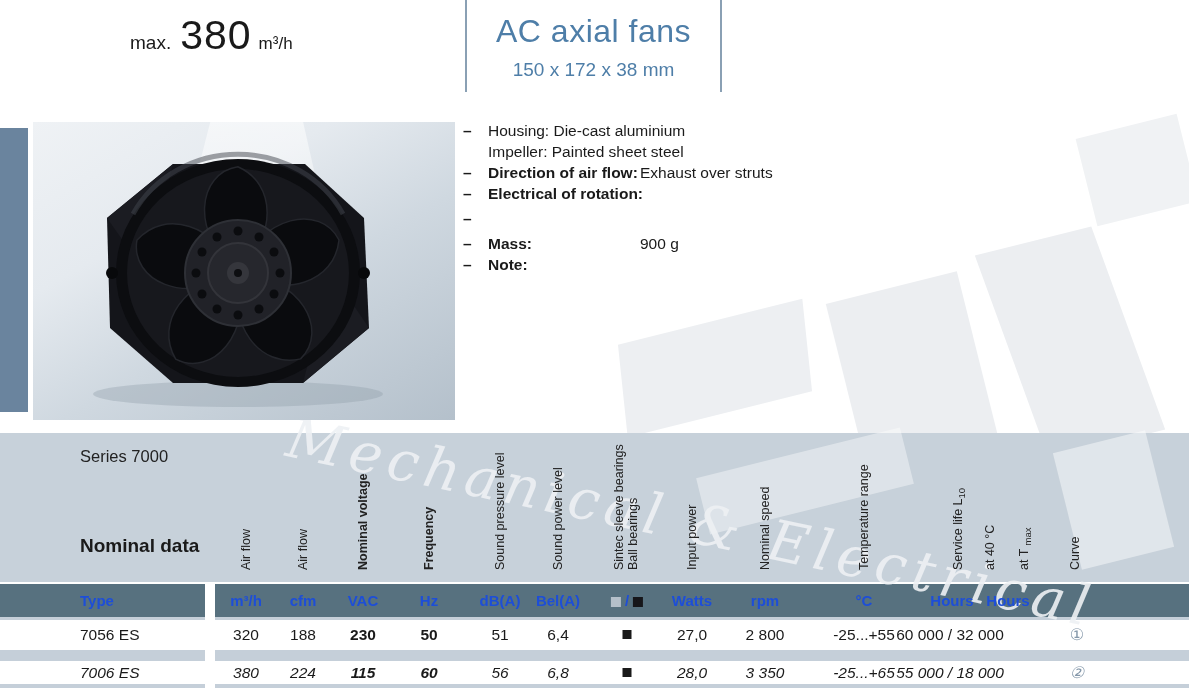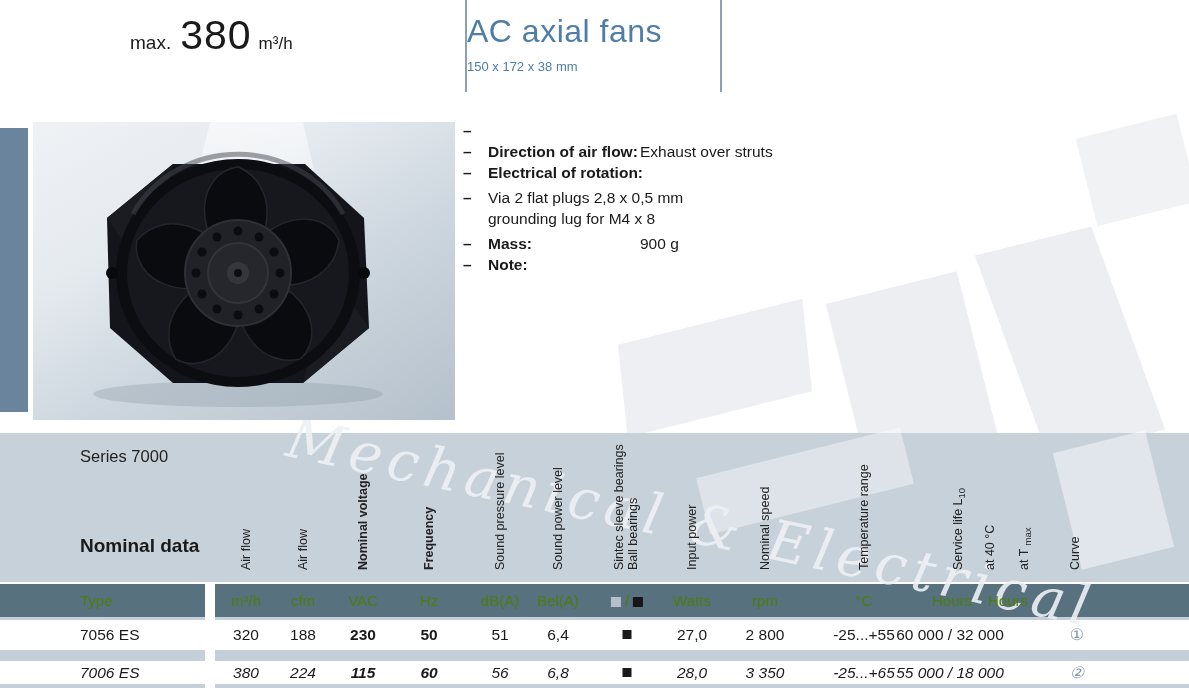--- a/index.html
+++ b/index.html
@@ -25,23 +25,23 @@
   .wm-b5 { left:700px; top:452px; width:210px; height:58px; background:rgba(255,255,255,.40); transform:rotate(-14deg); z-index:3; }
   .wm-b6 { left:1066px; top:440px; width:95px; height:120px; background:rgba(255,255,255,.45); transform:rotate(-14deg); z-index:3; }
 
   
   .airflow-line { position:absolute; left:130px; top:12px; display:flex; align-items:baseline; z-index:4; }
   .airflow-prefix { font-size:19px; color:#1a1a1a; }
   .airflow-value  { font-size:41px; font-weight:500; letter-spacing:1px; margin-left:9px; }
   .airflow-unit   { font-size:17px; margin-left:7px; }
 
   .title-block { position:absolute; left:465px; top:0; width:257px; height:92px; z-index:4;
-    border-left:2px solid #8aa0b4; border-right:2px solid #8aa0b4; text-align:left; }
+    border-left:2px solid #8aa0b4; border-right:2px solid #8aa0b4; text-align:center; }
   .title-main { margin-top:13px; font-size:32px; font-weight:500; color:#4e7ea8; letter-spacing:.5px; }
-  .title-dims { margin-top:9px; font-size:13px; color:#4e7ea8; }
+  .title-dims { margin-top:9px; font-size:19px; color:#4e7ea8; }
 
   
   .side-bar { position:absolute; left:0; top:128px; width:28px; height:284px; background:#6a849e; z-index:2; }
   .photo {
     position:absolute; left:33px; top:122px; width:422px; height:298px; z-index:4;
     background:linear-gradient(150deg,#eff2f5 0%,#e5eaef 32%,#cfd8e0 58%,#b4c0cb 100%);
     overflow:hidden;
   }
   .photo-light {
     position:absolute; left:0; top:0; width:100%; height:100%;
@@ -74,21 +74,21 @@
   .strip { position:absolute; left:0; width:1189px; background:#c5cfd9; z-index:2; }
   .strip1 { top:617px; height:3px; }
   .strip2 { top:650px; height:11px; }
   .strip3 { top:684px; height:4px; }
   .white-row { position:absolute; left:0; width:1189px; background:#ffffff; z-index:2; }
   .wrow1 { top:620px; height:30px; }
   .wrow2 { top:661px; height:23px; }
   .col-gap { position:absolute; left:205px; top:584px; width:10px; height:104px; background:#ffffff; z-index:3; }
 
   .unit-row { position:absolute; left:0; top:584px; width:1189px; height:33px; line-height:33px; z-index:4;
-    color:#4d7c0f; font-weight:normal; font-size:15px; }
+    color:#1d4ed8; font-weight:bold; font-size:15px; }
   .data-row { position:absolute; left:0; width:1189px; z-index:4; font-size:15.5px; }
   .drow1 { top:620px; height:30px; line-height:30px; }
   .drow2 { top:661px; height:23px; line-height:23px;font-style:italic; }
   .cell { position:absolute; transform:translateX(-50%); white-space:nowrap; }
   .cell.lft { transform:none; }
   .bold { font-weight:bold; }
   .c-type{left:80px} .c-m3h{left:246px} .c-cfm{left:303px} .c-vac{left:363px} .c-hz{left:429px}
   .c-dba{left:500px} .c-bela{left:558px} .c-brg{left:627px} .c-watts{left:692px} .c-rpm{left:765px}
   .c-temp{left:864px} .c-serv{left:950px} .c-hrs1{left:952px} .c-hrs2{left:1008px} .c-curve{left:1077px}
   .curve-mark { color:#8598aa; font-size:16px; }
@@ -160,34 +160,34 @@
       <circle cx="205" cy="151" r="11" fill="#35363c"></circle>
       <circle cx="205" cy="151" r="4" fill="#0d0e11"></circle>
       <circle cx="79" cy="151" r="6" fill="#08090b"></circle>
       <circle cx="331" cy="151" r="6" fill="#08090b"></circle>
     </svg>
   </div>
 
   <div class="specs">
     <div class="spec-row">
       <span class="spec-dash">–</span>
+      <span class="spec-value">Housing: Die-cast aluminium
+Impeller: Painted sheet steel</span>
     </div>
     <div class="spec-row">
       <span class="spec-dash">–</span>
       <span class="spec-label">Direction of air flow:</span>
       <span class="spec-value">Exhaust over struts</span>
     </div>
     <div class="spec-row">
       <span class="spec-dash">–</span>
       <span class="spec-label">Electrical of rotation:</span>
     </div>
     <div class="spec-row mt4">
       <span class="spec-dash">–</span>
-      <span class="spec-value">Via 2 flat plugs 2,8 x 0,5 mm
-grounding lug for M4 x 8</span>
     </div>
     <div class="spec-row mt4">
       <span class="spec-dash">–</span>
       <span class="spec-label">Mass:</span>
       <span class="spec-value">900 g</span>
     </div>
     <div class="spec-row">
       <span class="spec-dash">–</span>
       <span class="spec-label">Note:</span>
     </div>

